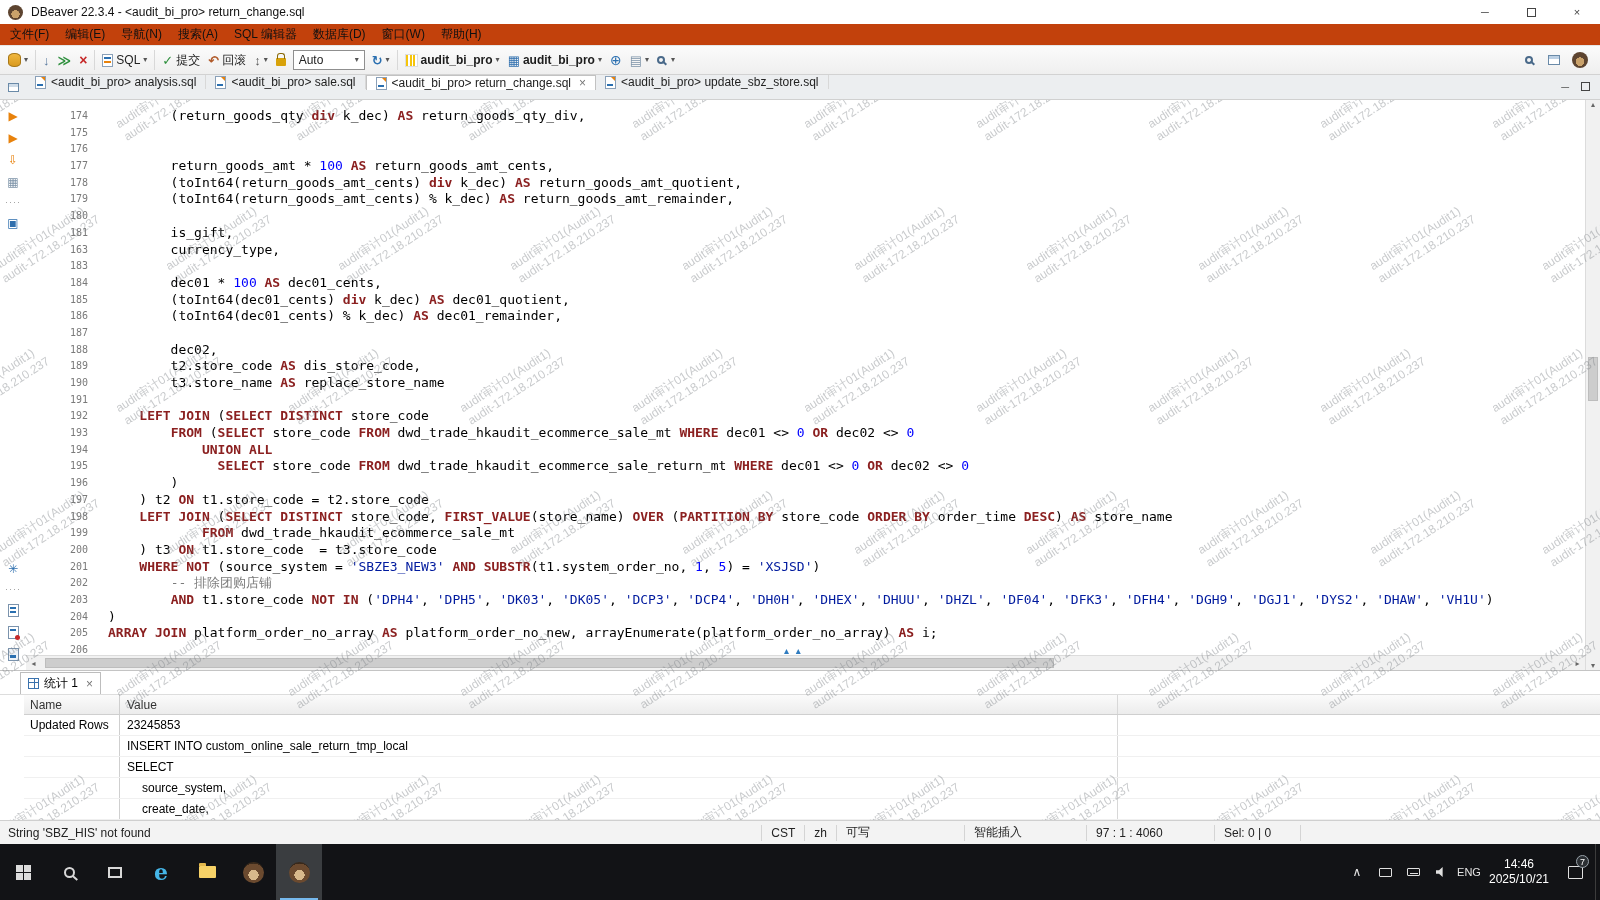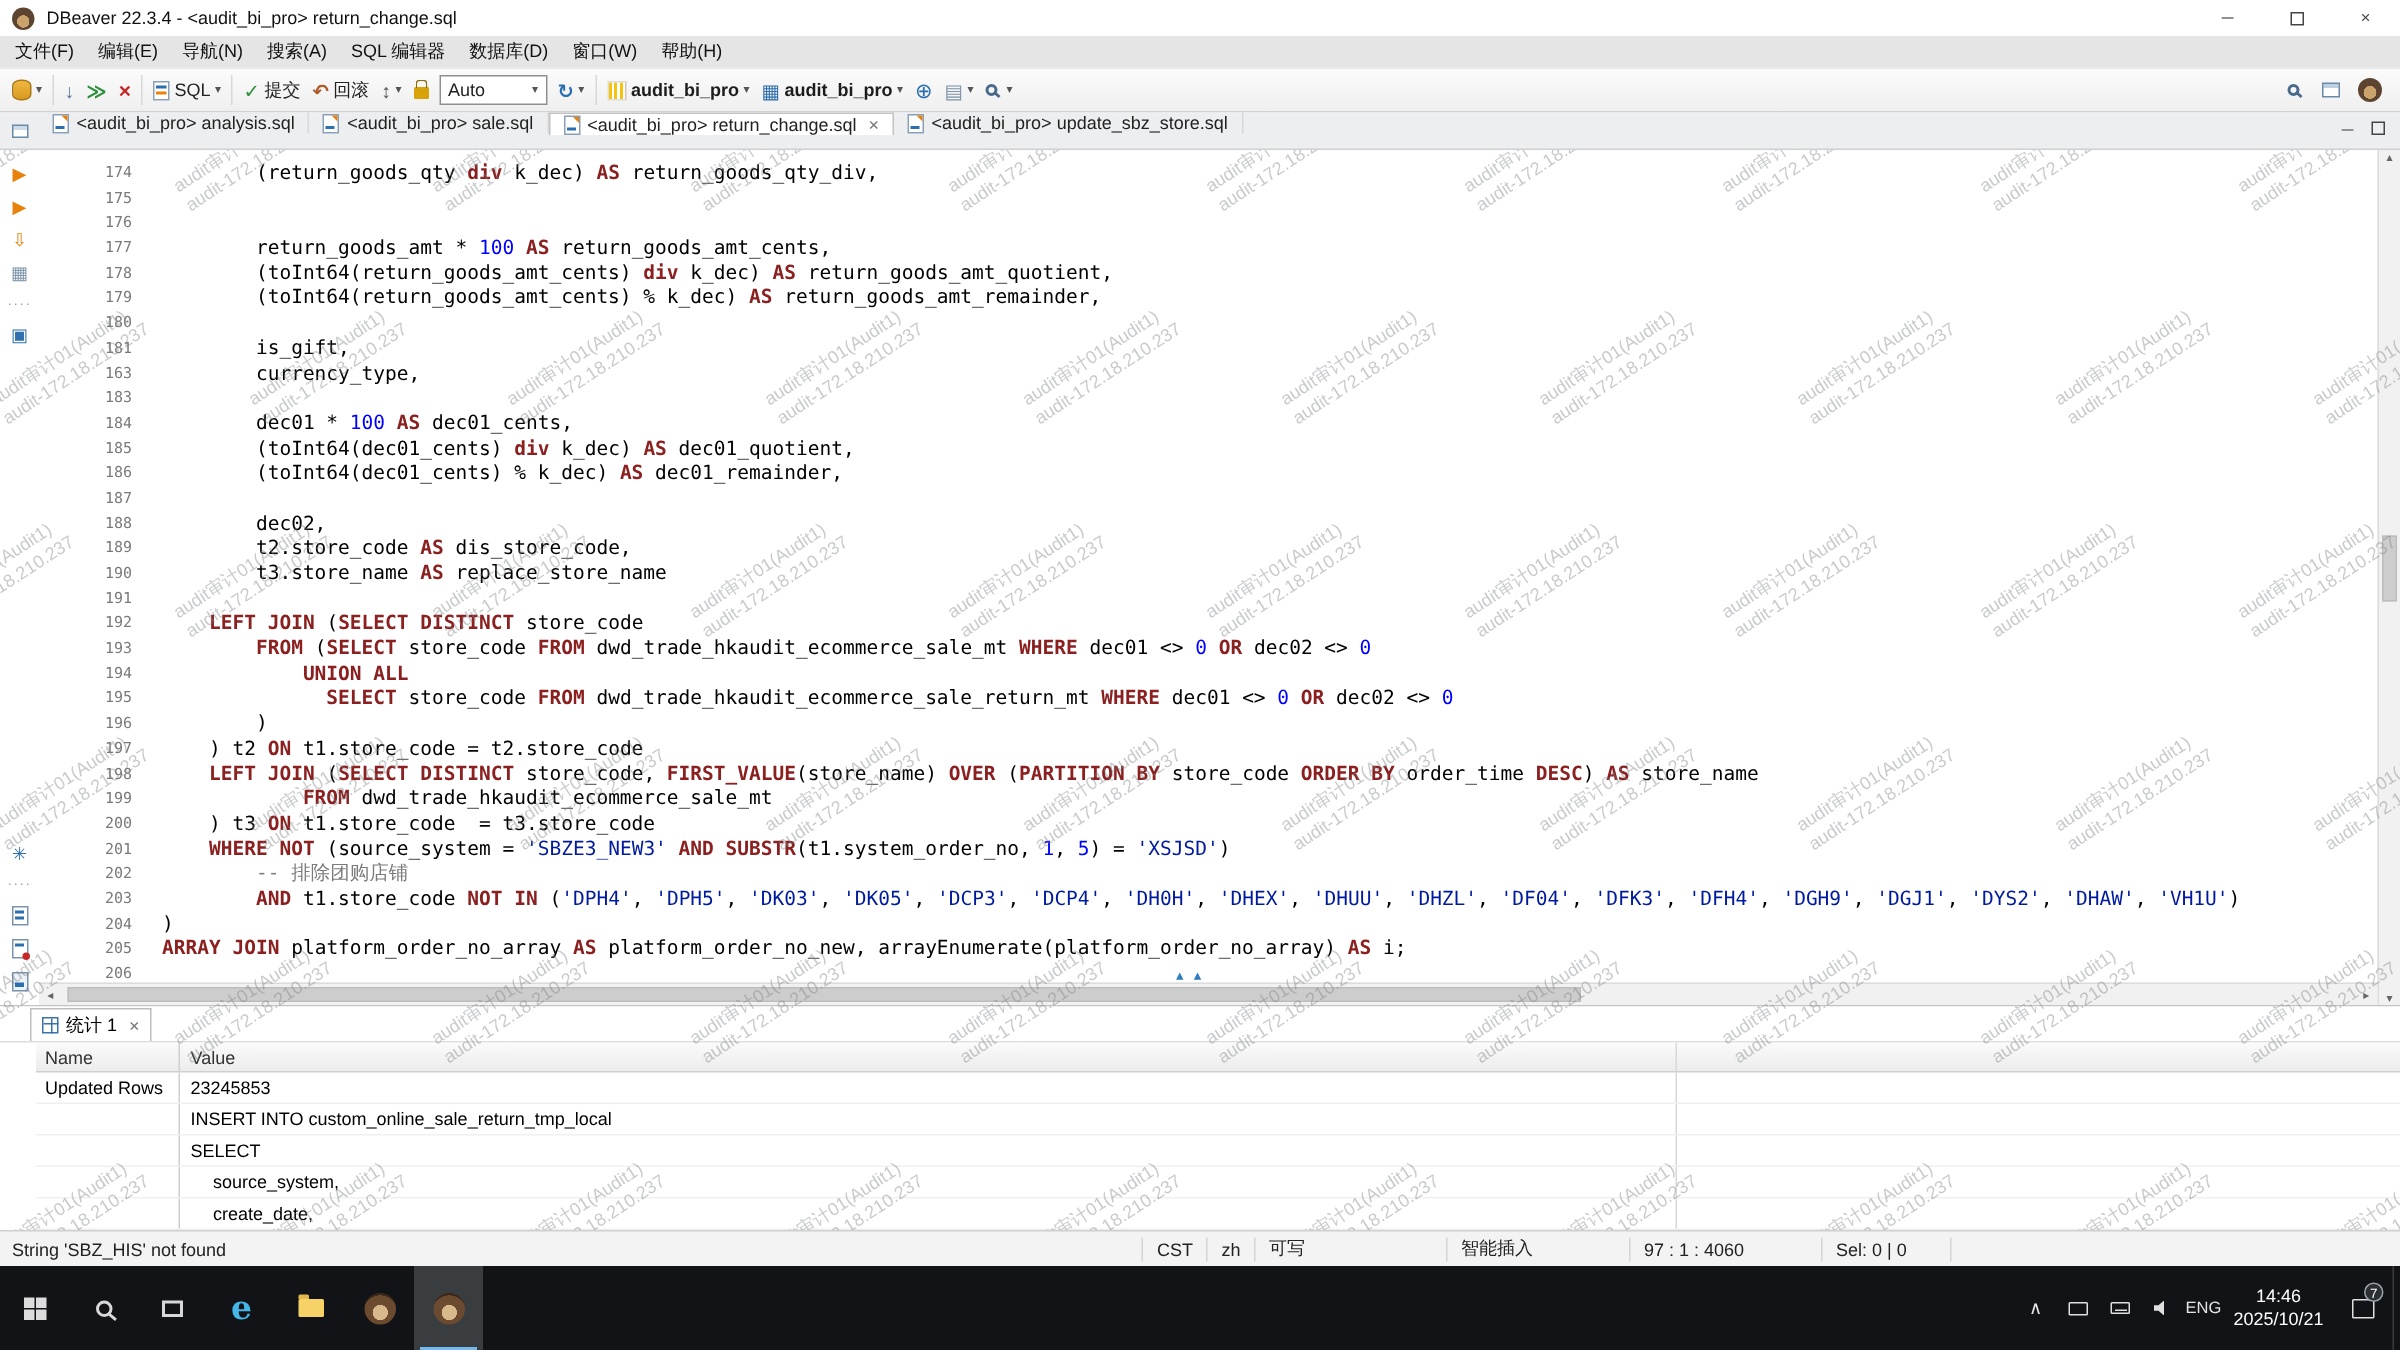--- a/index.html
+++ b/index.html
@@ -8,21 +8,21 @@
 
 
 .titlebar{height:24px;display:flex;align-items:center;padding-left:8px;background:#fff}
 .app-icon{width:15px;height:15px;border-radius:50%;background:radial-gradient(circle at 50% 62%,#caa26b 0 34%,#5d4430 35% 100%);flex:none}
 .title{font-size:12px;color:#111;margin-left:8px;flex:1;white-space:nowrap}
 .win-btns{display:flex;height:100%}
 .win-btn{width:46px;display:flex;align-items:center;justify-content:center;font-size:11px;color:#444}
 .icon-sq{width:9px;height:9px;border:1px solid #444;display:inline-block}
 
 
-.menubar{height:21px;display:flex;align-items:center;background:#e5e5e5;font-size:12px;color:#111;padding-left:2px}
+.menubar{height:21px;display:flex;align-items:center;background:#c2410c;font-size:12px;color:#111;padding-left:2px}
 .menu-item{padding:2px 8px;cursor:default;white-space:nowrap}
 
 
 .toolbar{height:30px;display:flex;align-items:center;background:linear-gradient(#fbfbfb,#efefef);border-top:1px solid #e6e6e6;border-bottom:1px solid #d2d2d2;padding:0 4px;font-size:12px;color:#222}
 .tb-btn{display:inline-flex;align-items:center;gap:3px;padding:2px 4px;white-space:nowrap}
 .tb-sep{width:1px;height:20px;background:#d8d8d8;margin:0 3px;flex:none}
 .tb-caret{font-size:8px;color:#555;line-height:1}
 .gl{font-size:13px;line-height:1}
 .gl.down{color:#56769c;font-weight:bold}
 .gl.chev{color:#2d8f3c;font-weight:bold}

